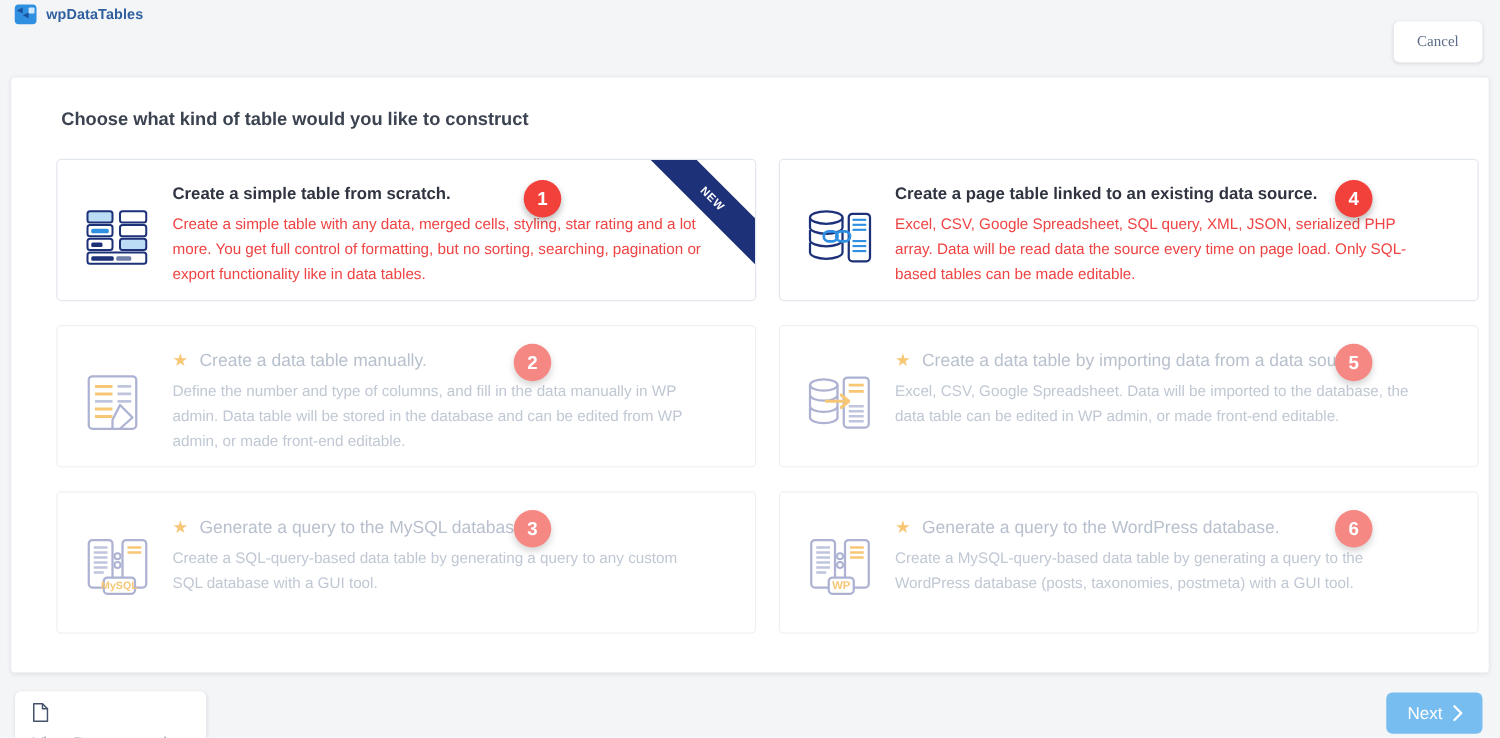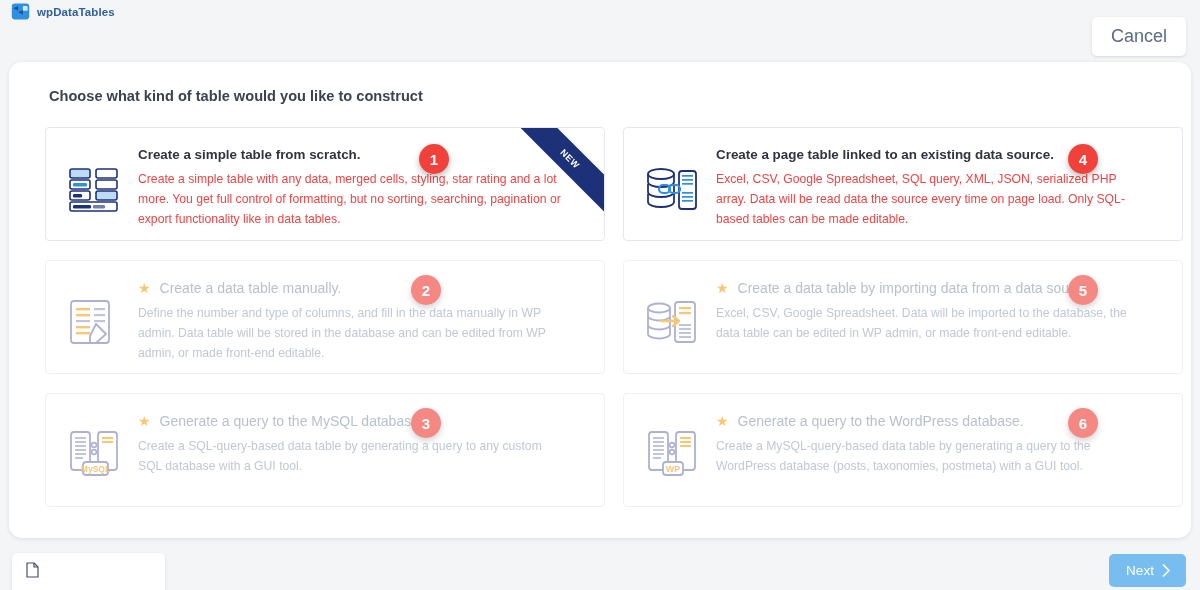--- a/index.html
+++ b/index.html
@@ -38,32 +38,32 @@
     letter-spacing: 0.1px;
   }
   .page-title {
     position: absolute; left: 11px; top: 26px;
     font-size: 21px; color: #4b5563; font-weight: normal;
     letter-spacing: 0.1px;
   }
   .cancel-btn {
     position: absolute; right: 14px; top: 17px;
     background: #ffffff; border: none; border-radius: 5px;
-    padding: 9px 19px; font-size: 18px; color: #5b6b86;
-    font-family: Liberation Sans, sans-serif;
+    padding: 9px 19px; font-size: 12px; color: #5b6b86;
+    font-family: Liberation Serif, serif;
     box-shadow: 0 1px 3px rgba(20,30,60,0.13);
     cursor: pointer;
   }
 
   
   .panel {
     position: absolute; left: 9px; top: 62px;
     width: 1182px; height: 476px;
     background: #ffffff;
-    border-radius: 13px;
+    border-radius: 3px;
     box-shadow: 0 1px 4px rgba(20,30,60,0.10);
   }
   .panel-heading {
     position: absolute; left: 40px; top: 26px;
     font-size: 14.6px; color: #3c4350; font-weight: bold;
   }
 
   
   .grid {
     position: absolute; left: 36px; top: 65px;

